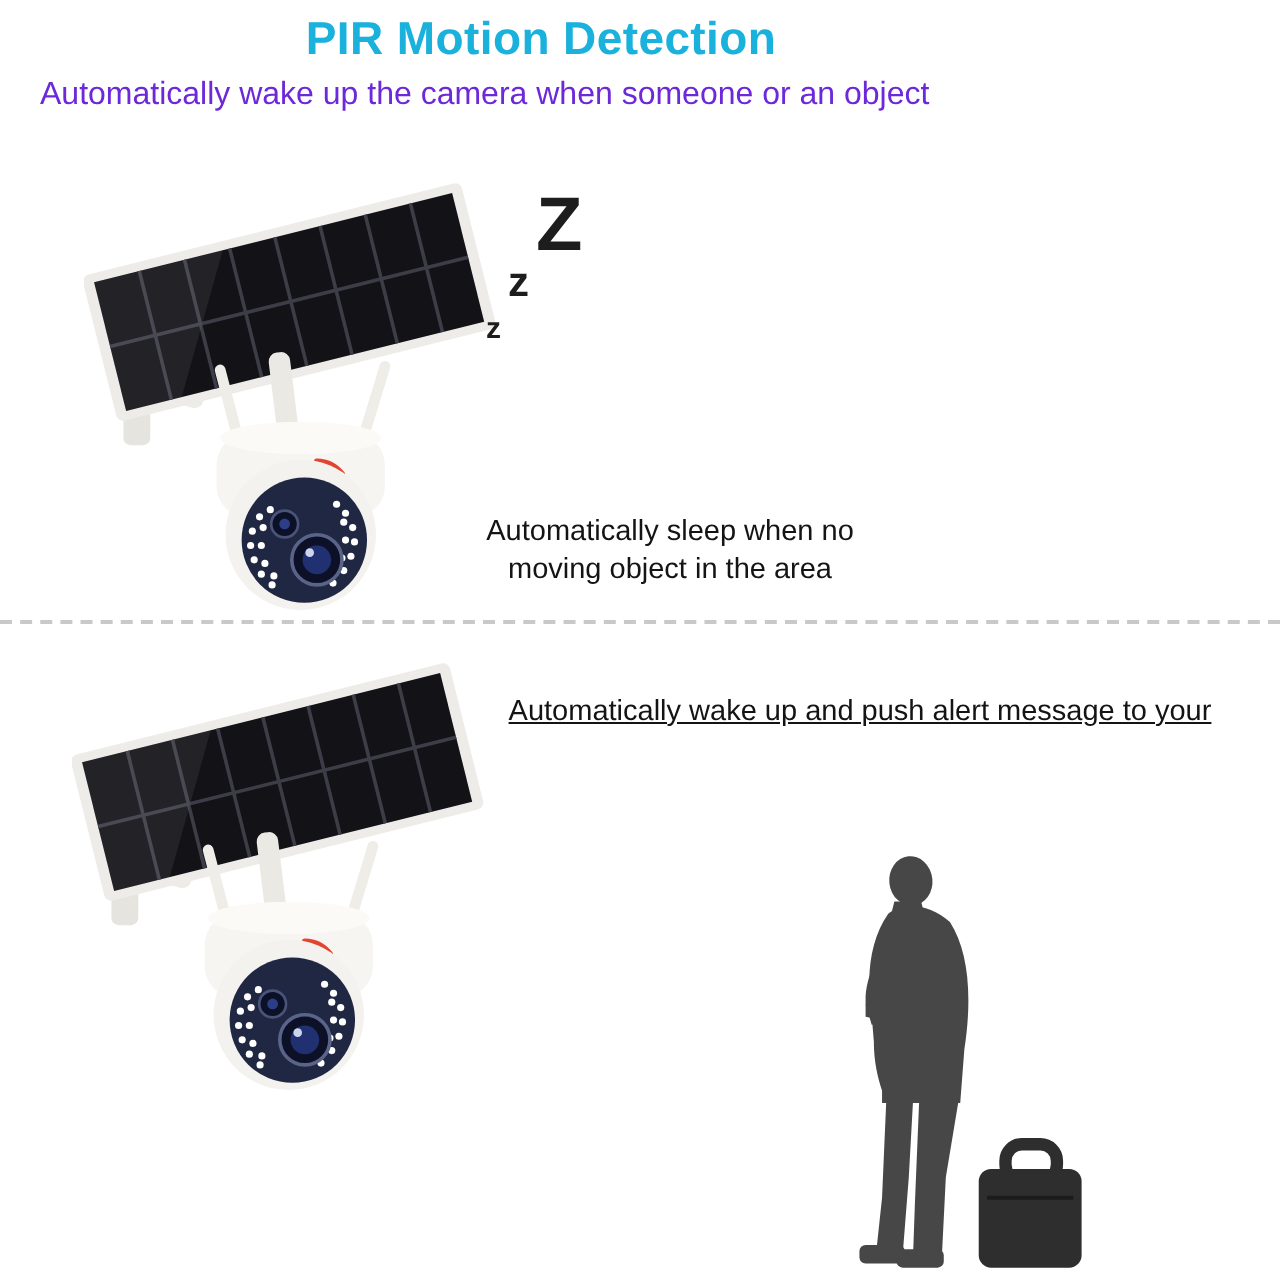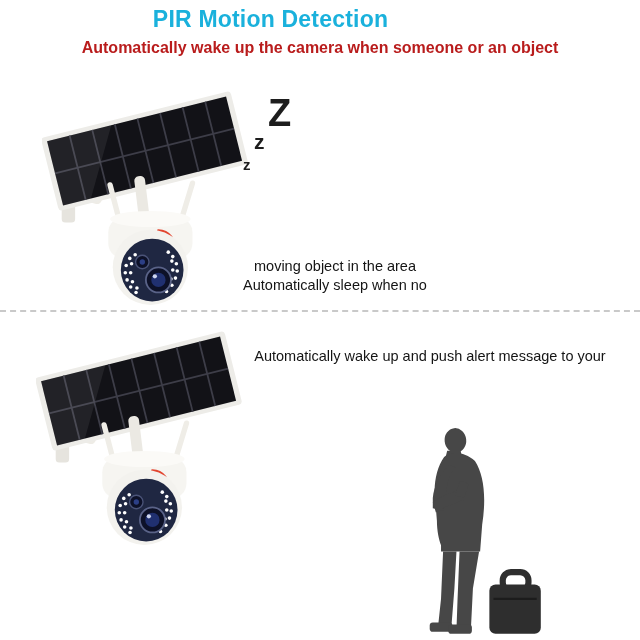--- a/index.html
+++ b/index.html
@@ -13,37 +13,37 @@
     position:relative; width:640px; height:640px;
     background:#ffffff; overflow:hidden;
   }
   .title {
     position:absolute; top:6px; left:0; width:509px;
     text-align:center; font-size:23px; font-weight:bold;
     color:#1ab1dc; letter-spacing:0.2px;margin-left:16px;
   }
   .intro {
     position:absolute; top:37px; left:20px; width:600px;
-    text-align:center; font-size:16px; line-height:21px; color:#b91c1c;font-weight:bold;
+    text-align:left; font-size:16px; line-height:21px; color:#6d28d9;
   }
   .line { display:block; white-space:nowrap; }
   .cam { position:absolute; width:206px; height:215px; }
   .cam-top { left:42px; top:90px; }
   .cam-bottom { left:36px; top:330px; }
   .cam svg { width:206px; height:215px; display:block; }
   .zzz span { position:absolute; font-weight:bold; color:#1d1d1d; }
   .z-big   { left:268px; top:92px;  font-size:38px; }
   .z-mid   { left:254px; top:130px; font-size:21px; }
   .z-small { left:243px; top:156px; font-size:15px; }
   .caption {
     position:absolute; text-align:center;
     font-size:14.5px; line-height:19px; color:#141414;
   }
   .caption-sleep { left:200px; top:257px; width:270px; }
-  .caption-wake  { left:240px; top:347px; width:380px; }
+  .caption-wake  { left:240px; top:347px; width:380px;text-decoration:underline; }
   .divider {
     position:absolute; left:0; top:310px; width:640px; height:0;
     border-top:2px dashed #c9c9c9;
   }
   .person { position:absolute; left:398px; top:424px; width:156px; height:216px; }
   .person svg { width:156px; height:216px; display:block; }
 </style>
 </head>
 <body>
 
@@ -119,22 +119,22 @@
       </svg>
     </div>
 
     <div class="zzz">
       <span class="z-big">Z</span>
       <span class="z-mid">z</span>
       <span class="z-small">z</span>
     </div>
 
     <p class="caption caption-sleep">
+      <span class="line">Automatically sleep when no</span>
       <span class="line">moving object in the area</span>
-      <span class="line">Automatically sleep when no</span>
     </p>
   </section>
 
   <div class="divider"></div>
 
   <section>
     <div class="cam cam-bottom">
       <svg viewBox="0 0 230 240">
         <g>
           <rect x="22" y="86" width="15" height="62" rx="4" fill="#e6e4de"></rect>

